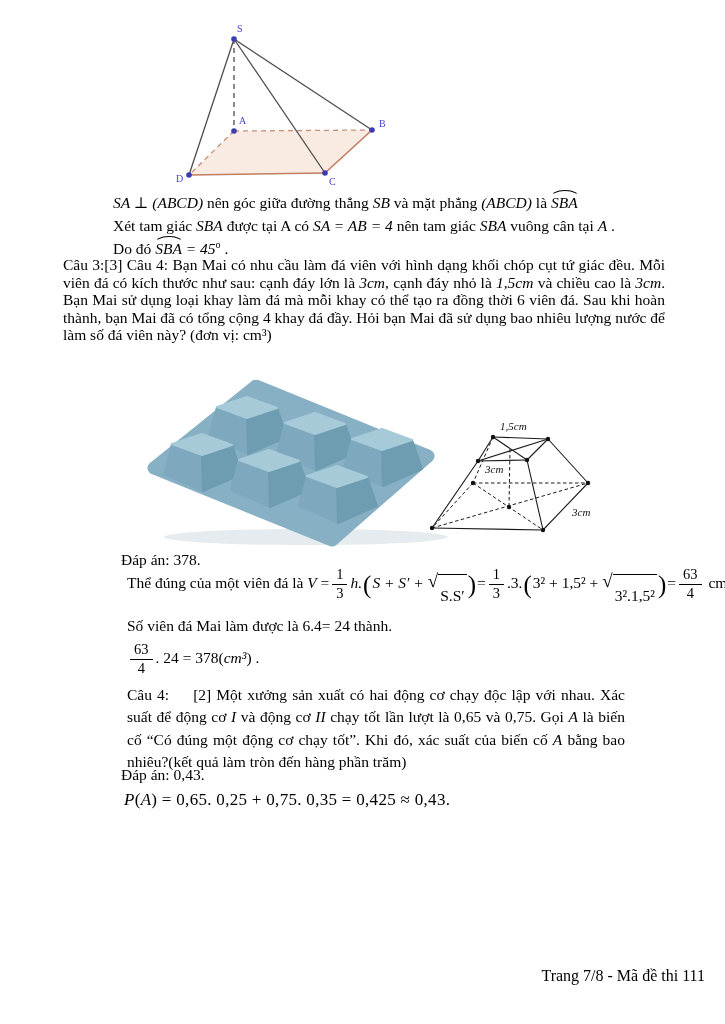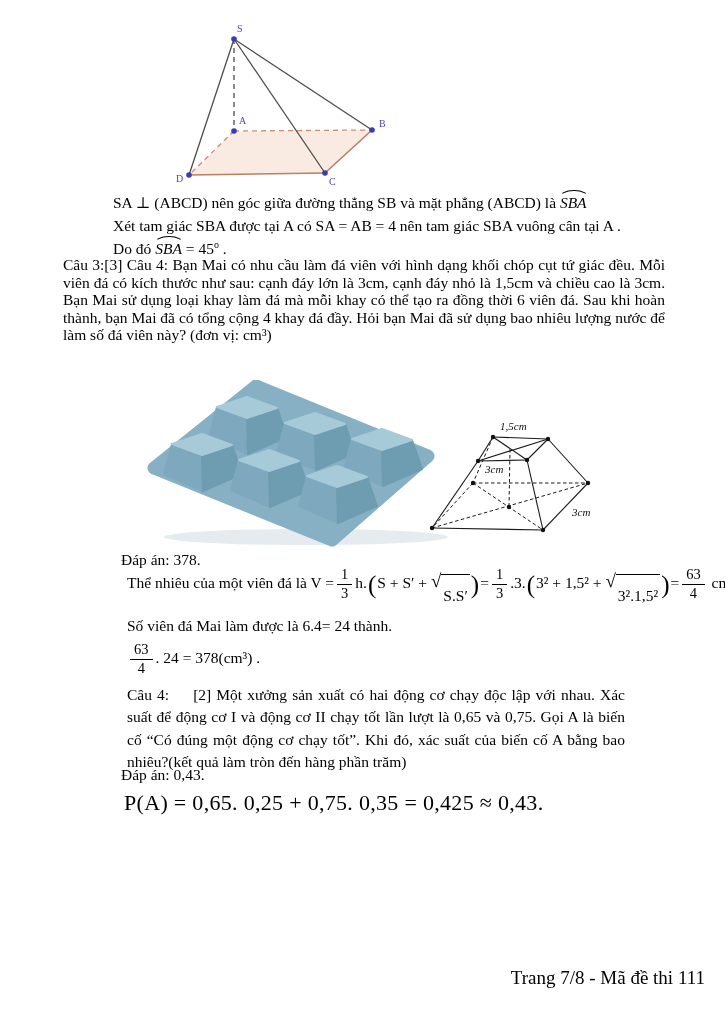--- a/index.html
+++ b/index.html
@@ -3,21 +3,21 @@
 <meta charset="utf-8">
 <style>
   html,body{margin:0;padding:0;}
   body{
     width:725px;height:1024px;position:relative;background:#ffffff;
     font-family:"Liberation Serif","DejaVu Serif",serif;
     font-size:15.5px;color:#000;overflow:hidden;
   }
   .abs{position:absolute;}
   .nowrap{white-space:nowrap;}
-  .mi{margin-top:45px;}
+  .mi{font-style:italic;margin-top:45px;}
   b,.bold{font-weight:normal;}
   .it{}
   
   .hat{position:relative;display:inline-block;font-style:italic;}
   .hat::after{
     content:"";position:absolute;left:-1px;right:-2px;top:-4px;height:7px;
     border-top:1.6px solid #000;border-left:1px solid transparent;border-right:1px solid transparent;
     border-radius:50% 50% 0 0 / 100% 100% 0 0;
   }
   
@@ -29,22 +29,22 @@
   .sqrt{display:inline-flex;align-items:flex-start;vertical-align:-2px;}
   .sqrt .sign{font-style:normal;font-size:19px;line-height:1;transform:translateY(-3px);}
   .sqrt .rad{border-top:1.3px solid #000;padding:0 2px;}
   
   .bp{font-style:normal;font-size:25px;line-height:1;vertical-align:middle;margin:0 1px;font-weight:400;}
   sup{font-size:10px;}
   .mline{line-height:42px;white-space:nowrap;}
   #p3{width:602px;line-height:17.6px;text-align:justify;}
   #p4{width:498px;line-height:22.4px;text-align:justify;}
   .tabgap{display:inline-block;width:24px;}
-  #prob{font-size:22px;letter-spacing:.3px;}
-  #footer{font-size:19px;}
+  #prob{font-size:17px;letter-spacing:.3px;}
+  #footer{font-size:16px;}
 </style>
 </head>
 <body>
 
 <svg class="abs" style="left:168px;top:16px" width="240" height="176" viewBox="0 0 240 176">
   <polygon points="66,115 204,114 157,157 21,159" fill="#f9ebe1"></polygon>
   <line x1="66" y1="115" x2="204" y2="114" stroke="#c69078" stroke-width="1.3" stroke-dasharray="5,4"></line>
   <line x1="66" y1="115" x2="21" y2="159" stroke="#c69078" stroke-width="1.3" stroke-dasharray="5,4"></line>
   <line x1="21" y1="159" x2="157" y2="157" stroke="#c07d60" stroke-width="1.6"></line>
   <line x1="157" y1="157" x2="204" y2="114" stroke="#c07d60" stroke-width="1.6"></line>
@@ -153,21 +153,21 @@
   <text x="78" y="31" font-size="11" font-style="italic" fill="#111">1,5cm</text>
   <text x="63" y="74" font-size="11" font-style="italic" fill="#111">3cm</text>
   <text x="150" y="117" font-size="11" font-style="italic" fill="#111">3cm</text>
 </svg>
 
 <div class="abs nowrap" style="left:121px;top:551px">
   <b>Đáp án:</b><span> 378.</span>
 </div>
 
 <div class="abs mline" style="left:127px;top:562px">
-  <span>Thể nhiêu của một viên đá là </span><span class="mi">V </span><span>=</span><span class="frac">
+  <span>Thể đúng của một viên đá là </span><span class="mi">V </span><span>=</span><span class="frac">
       <span class="num">1</span>
       <span class="den">3</span>
     </span><span class="mi">h.</span><span class="bp">(</span><span class="mi">S + S′ + </span><span class="sqrt">
       <span class="sign">√</span>
       <span class="rad">S.S′</span>
     </span><span class="bp">)</span><span>=</span><span class="frac">
       <span class="num">1</span>
       <span class="den">3</span>
     </span><span>.3.</span><span class="bp">(</span><span>3² + 1,5² + </span><span class="sqrt">
       <span class="sign">√</span>

